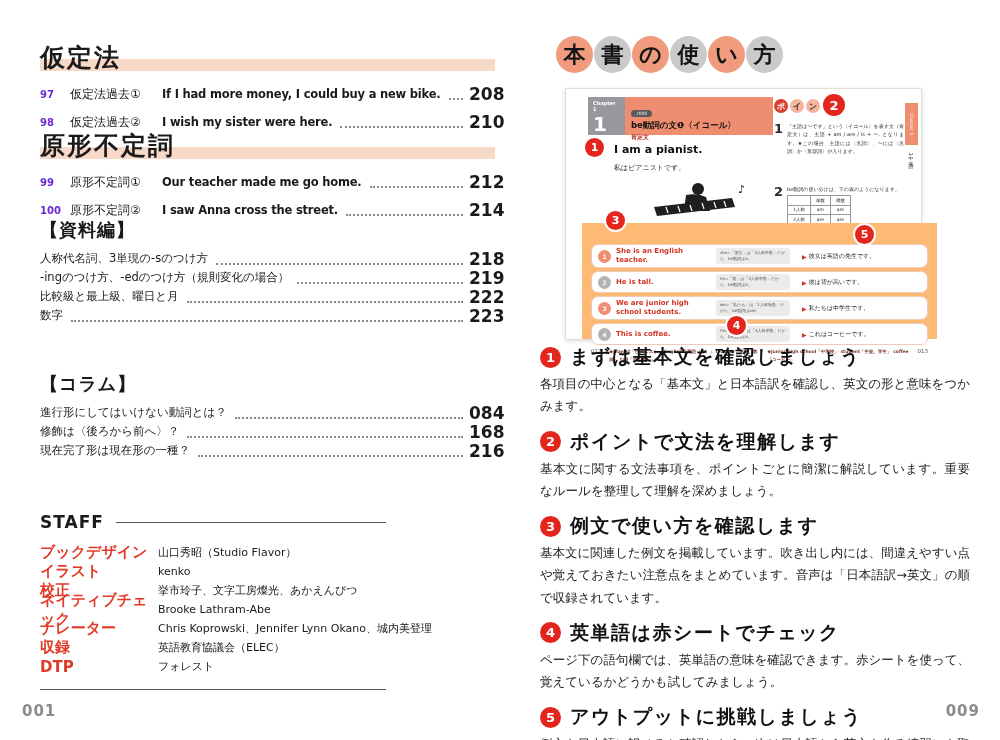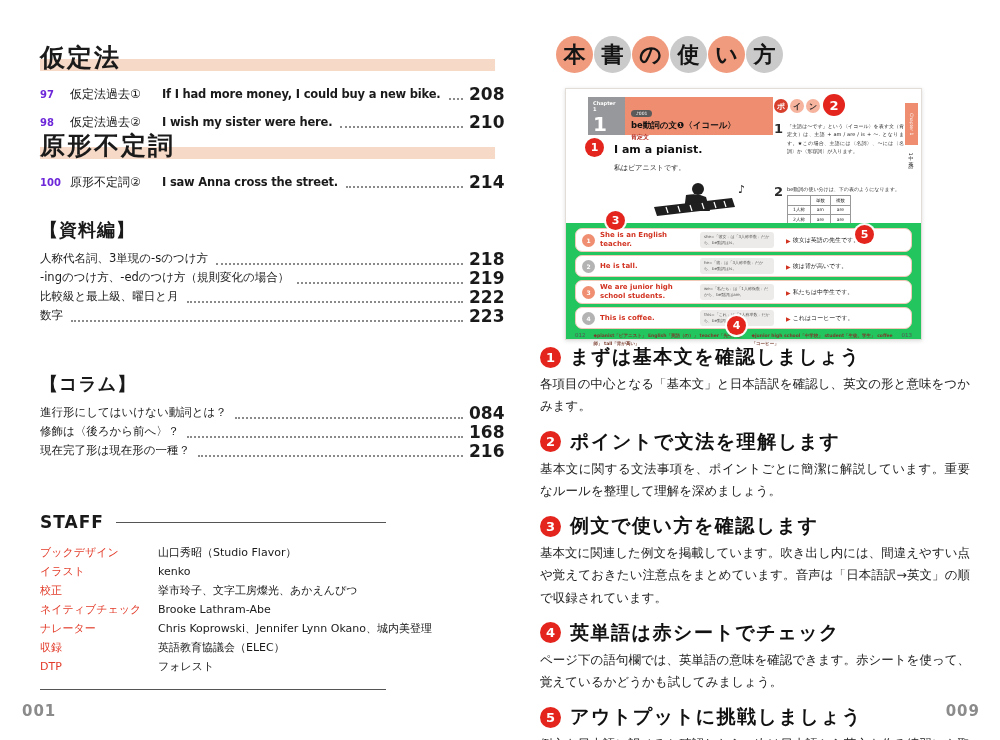--- a/index.html
+++ b/index.html
@@ -21,21 +21,21 @@
   .list-head{font-size:18px;font-weight:bold;margin:0 0 7px 0;letter-spacing:1px;}
   .list-row{display:flex;align-items:center;height:19px;}
   .list-label{font-size:11.5px;white-space:nowrap;}
 
   .staff{position:absolute;left:40px;top:512px;width:346px;}
   .staff-head{display:flex;align-items:center;gap:12px;margin-bottom:11px;}
   .staff-title{font-size:17px;font-weight:bold;letter-spacing:1px;}
   .staff-line{flex:1;border-top:1.5px solid #555;}
   .staff-rows{border-bottom:1.5px solid #555;padding-bottom:13px;}
   .staff-row{display:flex;align-items:center;height:19px;}
-  .staff-role{color:#e23a28;font-weight:normal;font-size:11px;width:118px;flex:none;}
+  .staff-role{color:#e23a28;font-weight:bold;font-size:15px;width:118px;flex:none;}
   .staff-val{font-size:11px;white-space:nowrap;}
 
   .pgno{position:absolute;top:702px;font-size:15px;font-weight:bold;color:#8b8b8b;letter-spacing:1px;}
   .pgno-l{left:22px;} .pgno-r{right:20px;}
 
   
   .book-title{position:absolute;left:556px;top:36px;display:flex;gap:1px;}
   .tc{width:37px;height:37px;border-radius:50%;display:flex;align-items:center;justify-content:center;
       font-family:"DejaVu Serif","Liberation Serif",serif;font-weight:bold;font-size:22px;color:#151515;}
   .tc:nth-child(odd){background:#f19b7e;}
@@ -62,21 +62,21 @@
   .pv-block{position:absolute;left:208px;width:130px;display:flex;gap:4px;}
   .pv-b1{top:33px;} .pv-b2{top:96px;}
   .pv-pnum{font-size:13px;font-weight:bold;color:#2b2b2b;line-height:1;}
   .pv-ptext{font-size:5px;line-height:1.65;color:#222;text-align:justify;}
   .pv-table{border-collapse:collapse;margin:2px 0;}
   .pv-table td,.pv-table th{border:0.5px solid #999;font-size:4.5px;font-weight:normal;padding:0.5px 5px;text-align:center;color:#222;}
   .pv-notes{font-size:4.5px;line-height:1.6;color:#222;}
   .pv-tab{position:absolute;left:339px;top:14px;width:13px;height:42px;background:#ee8d70;color:#fff;
           writing-mode:vertical-rl;font-size:4.5px;display:flex;align-items:center;justify-content:center;}
   .pv-side{position:absolute;left:342px;top:62px;writing-mode:vertical-rl;font-size:5px;color:#222;letter-spacing:1.5px;}
-  .pv-ex{position:absolute;left:0;top:134px;width:100%;height:116px;background:#22c55e;padding:5px 9px 2px;}
+  .pv-ex{position:absolute;left:16px;top:134px;width:100%;height:116px;background:#fdba74;padding:21px 9px 2px;}
   .ex-row{background:#fff;border:0.5px solid #f0c9b8;border-radius:7px;display:flex;align-items:center;
           padding:2px 6px;margin-bottom:3px;min-height:17px;}
   .ex-num{width:13px;height:13px;border-radius:50%;color:#fff;font-size:6px;font-weight:bold;
           display:flex;align-items:center;justify-content:center;flex:none;margin-right:5px;}
   .ex-row:nth-child(odd) .ex-num{background:#ef8e70;}
   .ex-row:nth-child(even) .ex-num{background:#b3b3b3;}
   .ex-en{font-size:7px;font-weight:bold;color:#d23422;width:100px;flex:none;line-height:1.3;}
   .ex-note{background:#edebe9;border-radius:3px;font-size:4px;color:#555;padding:2px 4px;width:74px;flex:none;line-height:1.5;}
   .ex-ja{font-size:6px;color:#222;margin-left:12px;display:flex;align-items:center;gap:2px;}
   .ex-play{color:#d23422;font-size:6px;}
@@ -126,20 +126,27 @@
       <span class="dots"></span>
       <span class="toc-pg">210</span>
     </div>
   </div>
 
   <div class="lgroup g-genkei">
     <h2 class="toc-head">
       <span class="band"></span>
       <span class="t">原形不定詞</span>
     </h2>
+    <div class="toc-row">
+      <span class="toc-num">99</span>
+      <span class="toc-label">原形不定詞①</span>
+      <span class="toc-sent">Our teacher made me go home.</span>
+      <span class="dots"></span>
+      <span class="toc-pg">212</span>
+    </div>
     <div class="toc-row">
       <span class="toc-num">100</span>
       <span class="toc-label">原形不定詞②</span>
       <span class="toc-sent">I saw Anna cross the street.</span>
       <span class="dots"></span>
       <span class="toc-pg">214</span>
     </div>
   </div>
 
   <div class="lgroup g-shiryo">

